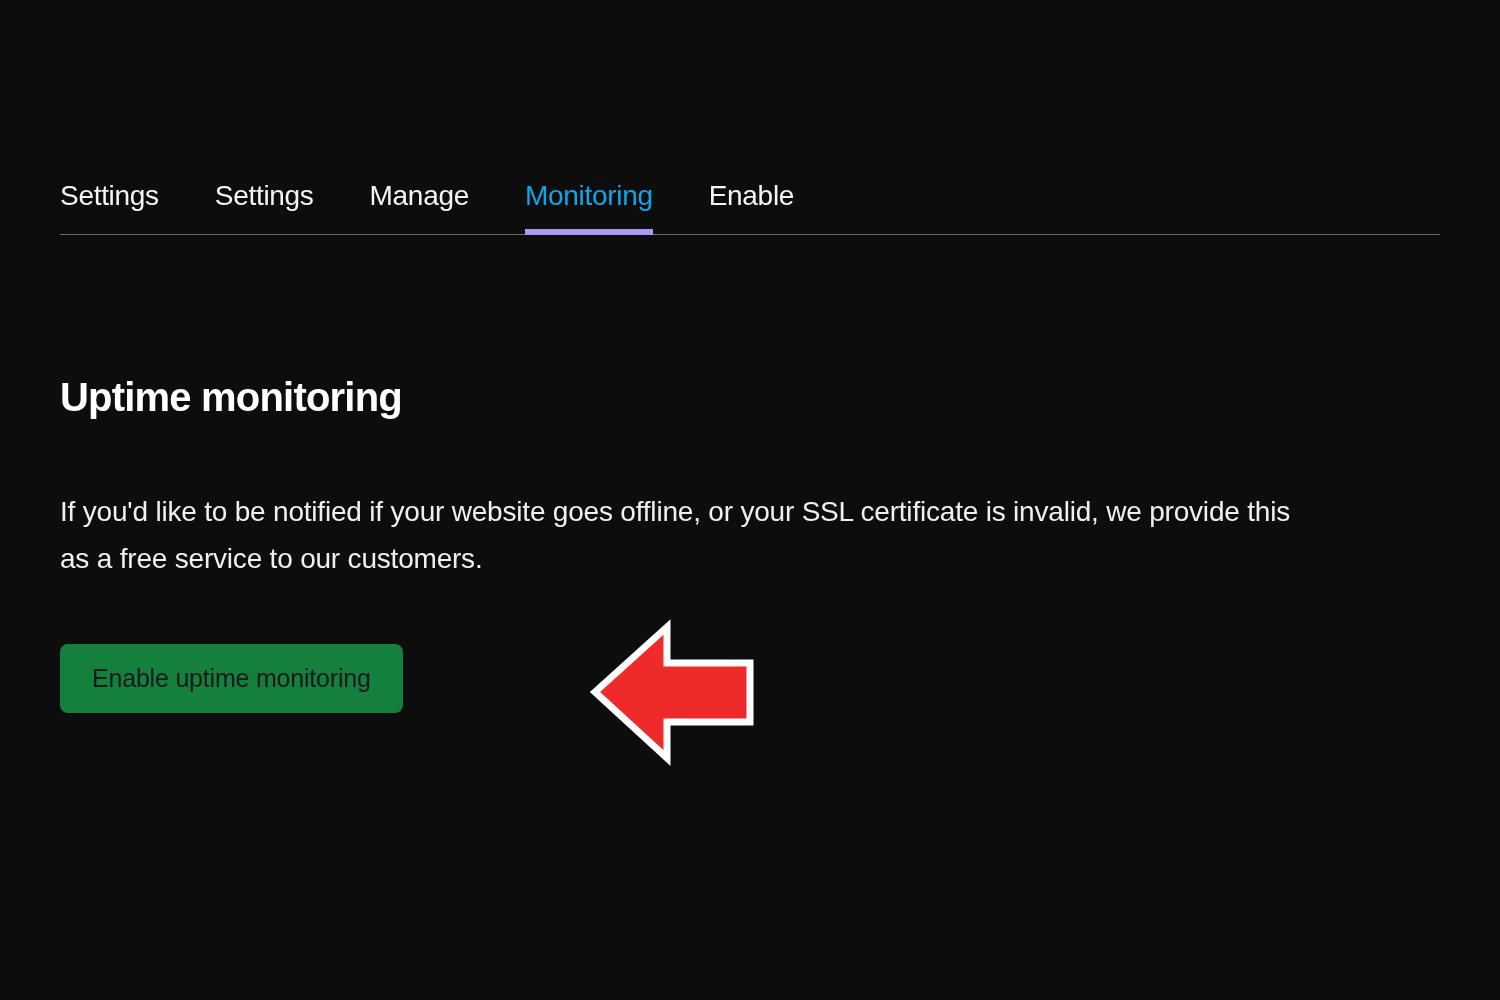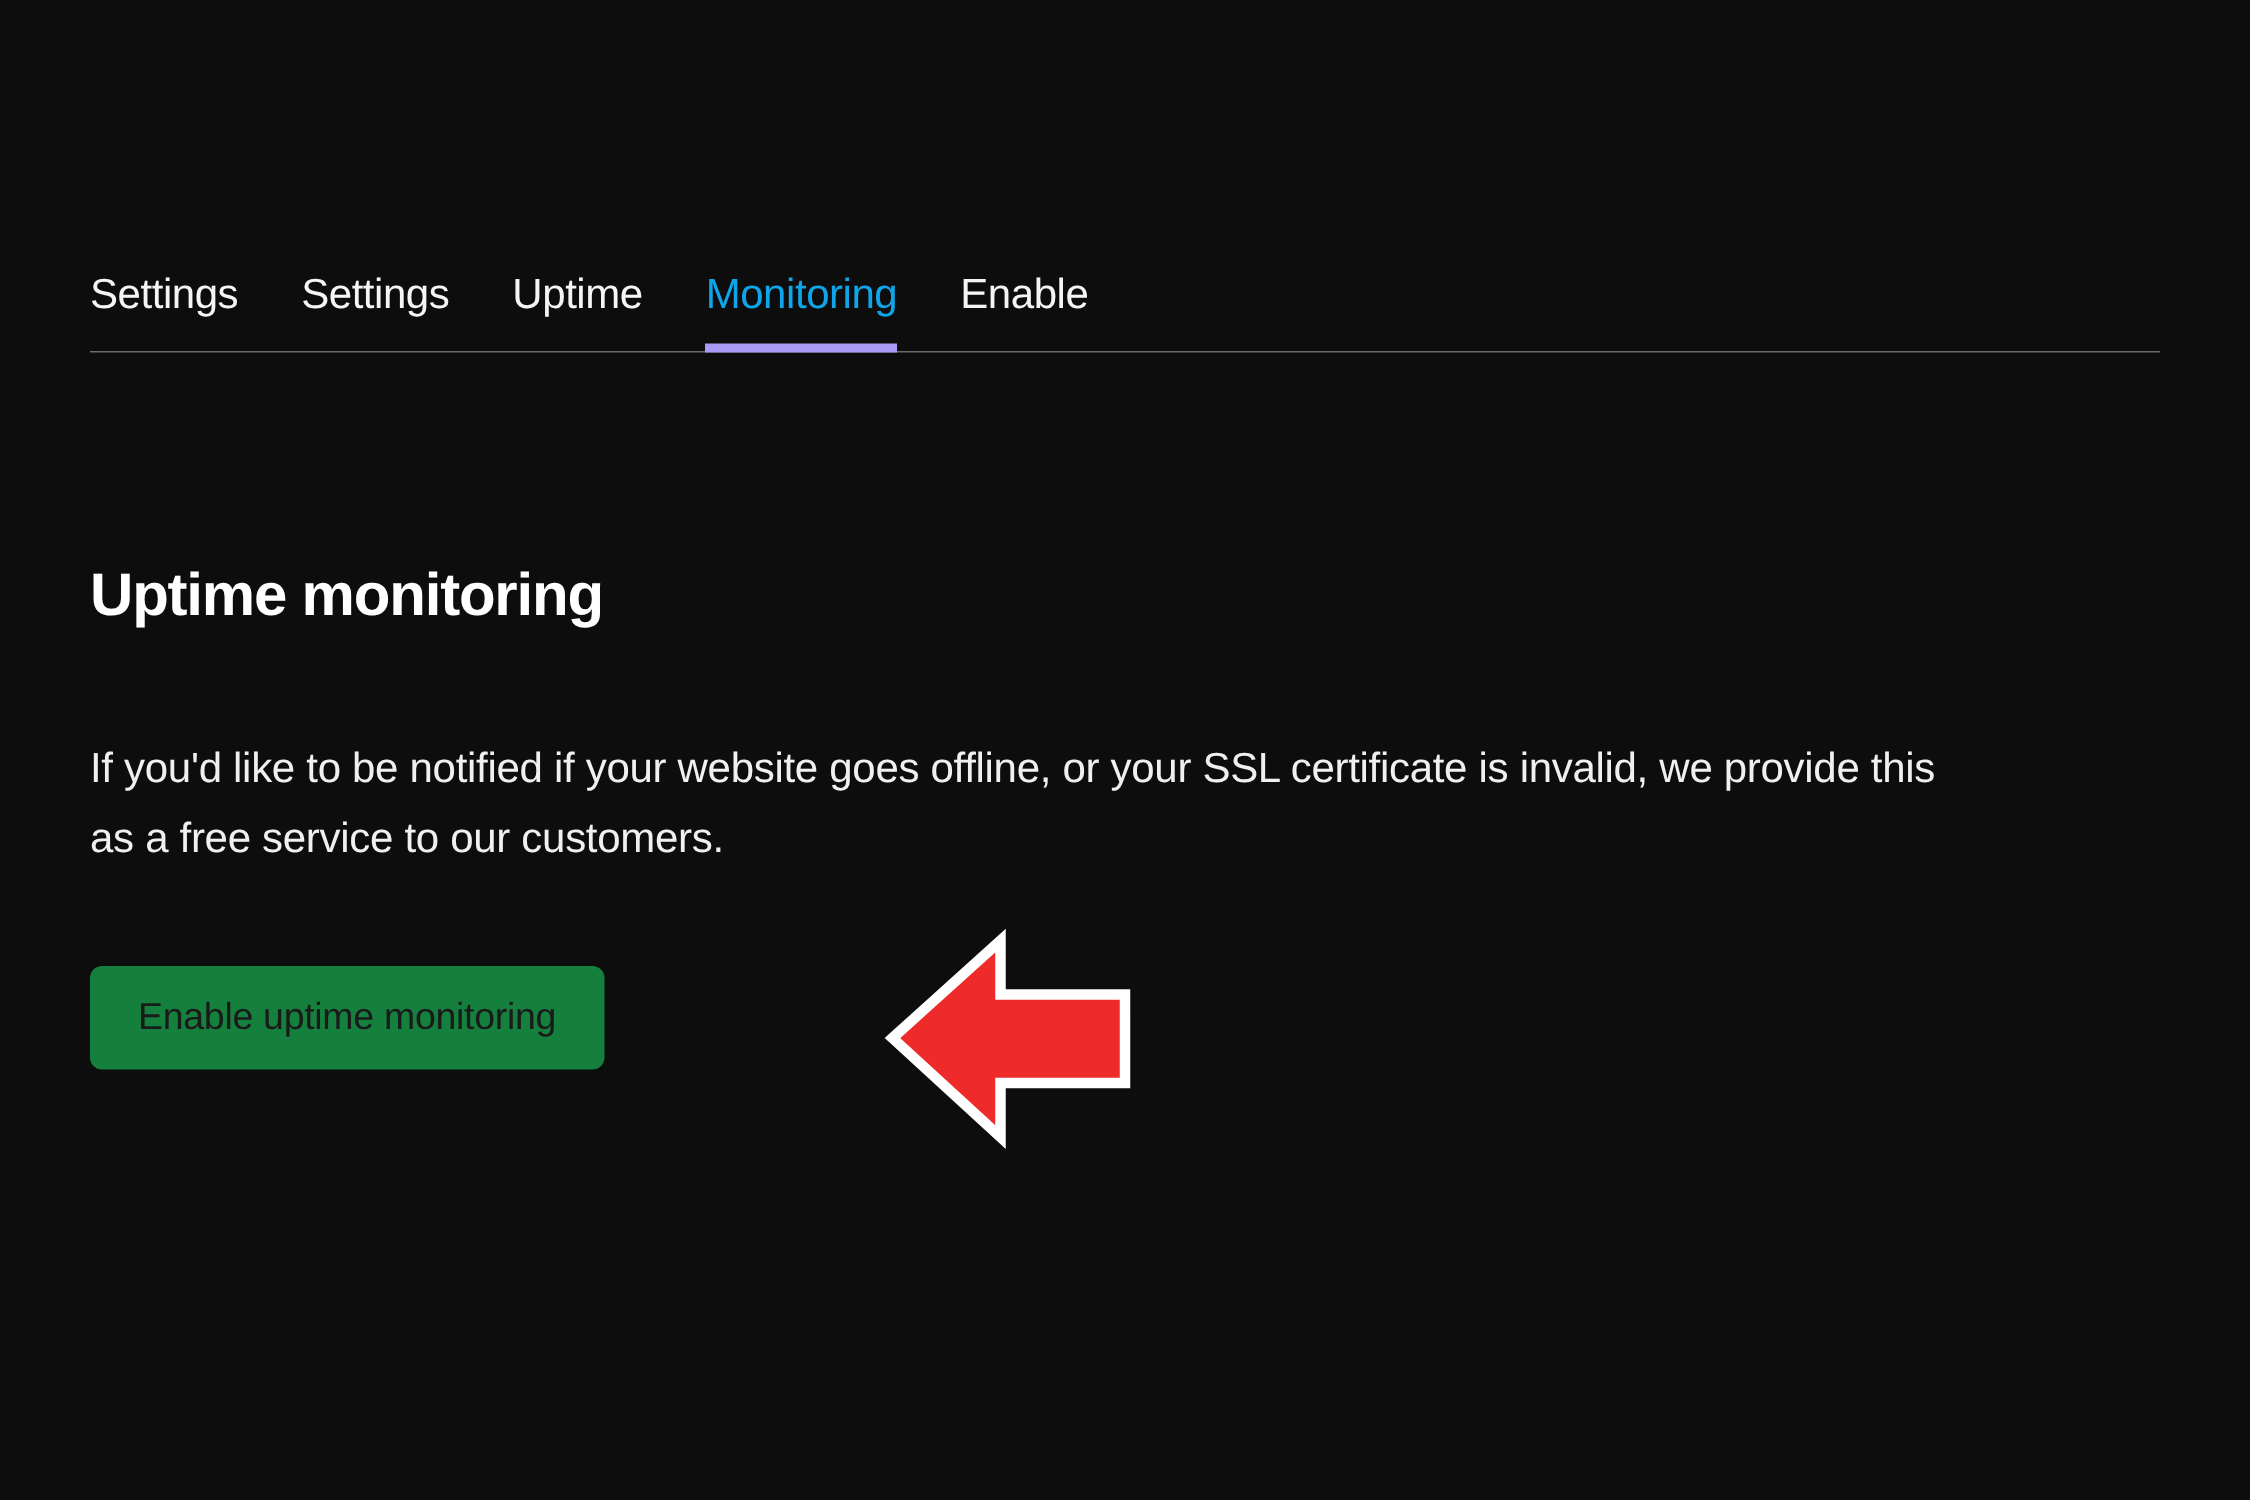--- a/index.html
+++ b/index.html
@@ -13,21 +13,21 @@
       font-family: -apple-system, BlinkMacSystemFont, "Segoe UI", Helvetica, Arial, sans-serif;
       width: 1500px;
       height: 1000px;
       overflow: hidden;
     }
     .container {
       padding: 180px 60px 0 60px;
     }
     .tabs {
       display: flex;
-      gap: 42px;
+      gap: 56px;
       border-bottom: 1px solid #6b6b6b;
       padding-bottom: 0;
     }
     .tab {
       font-size: 28px;
       font-weight: 400;
       color: #f5f5f5;
       padding-bottom: 22px;
       cursor: pointer;
       position: relative;
@@ -86,21 +86,21 @@
     }
   </style>
 </head>
 <body>
 
 <div class="container">
 
   <nav class="tabs">
     <div class="tab">Settings</div>
     <div class="tab">Settings</div>
-    <div class="tab">Uptime</div>
+    <div class="tab">Manage</div>
     <div class="tab active">Monitoring</div>
     <div class="tab">Enable</div>
   </nav>
 
   <div class="content">
     <h1 class="heading">Uptime monitoring</h1>
     <p class="description">If you'd like to be notified if your website goes offline, or your SSL certificate is invalid, we provide this as a free service to our customers.</p>
     <button class="enable-button">Enable uptime monitoring</button>
 
     <div class="arrow-annotation">

